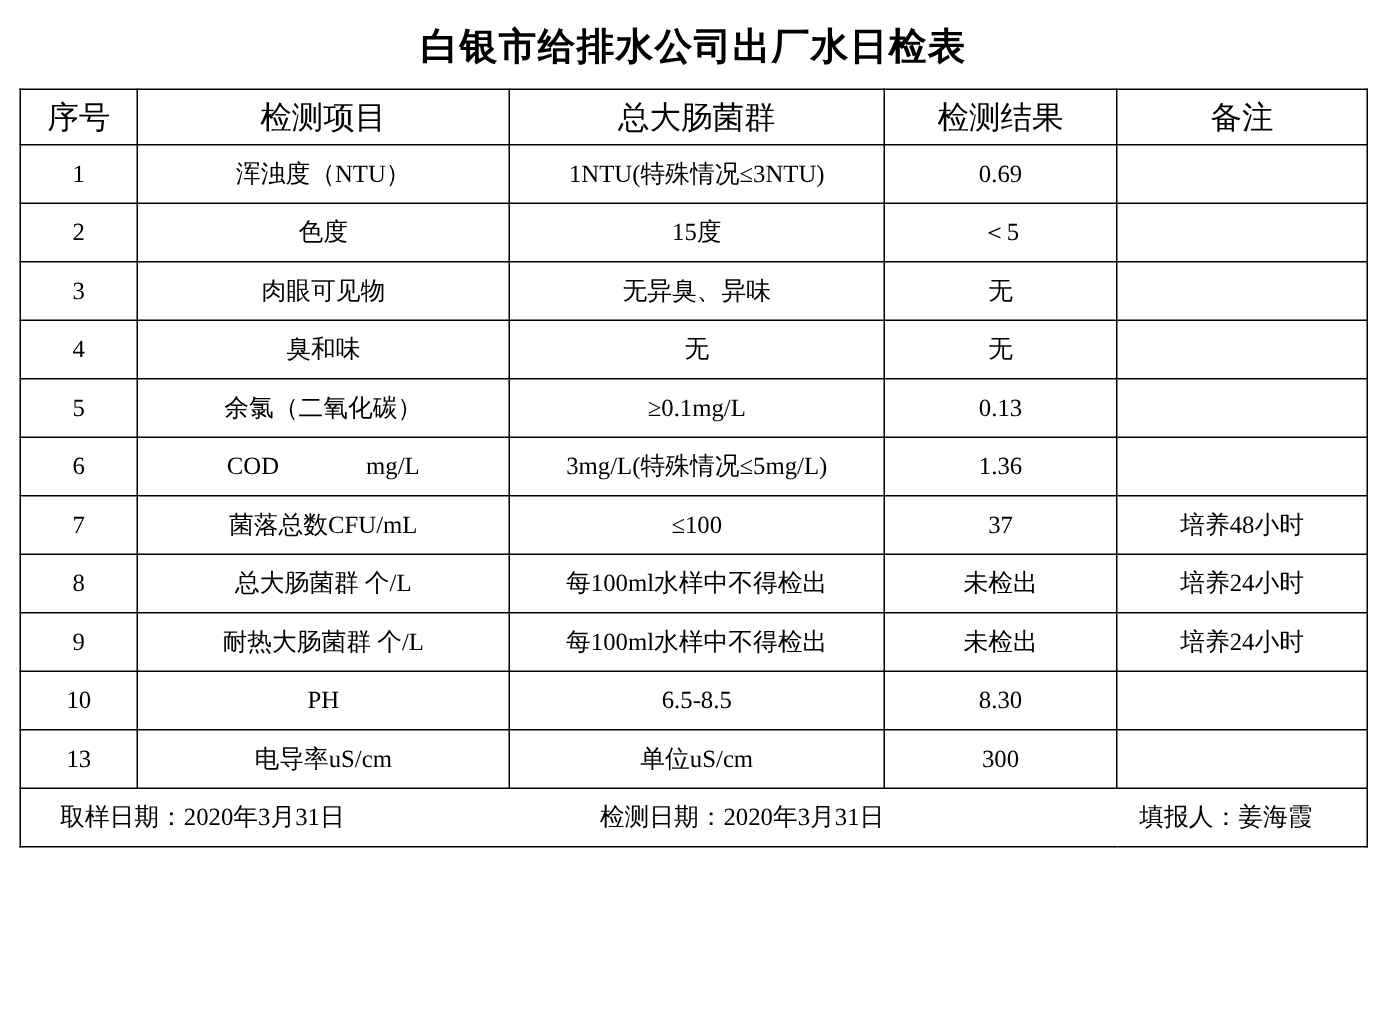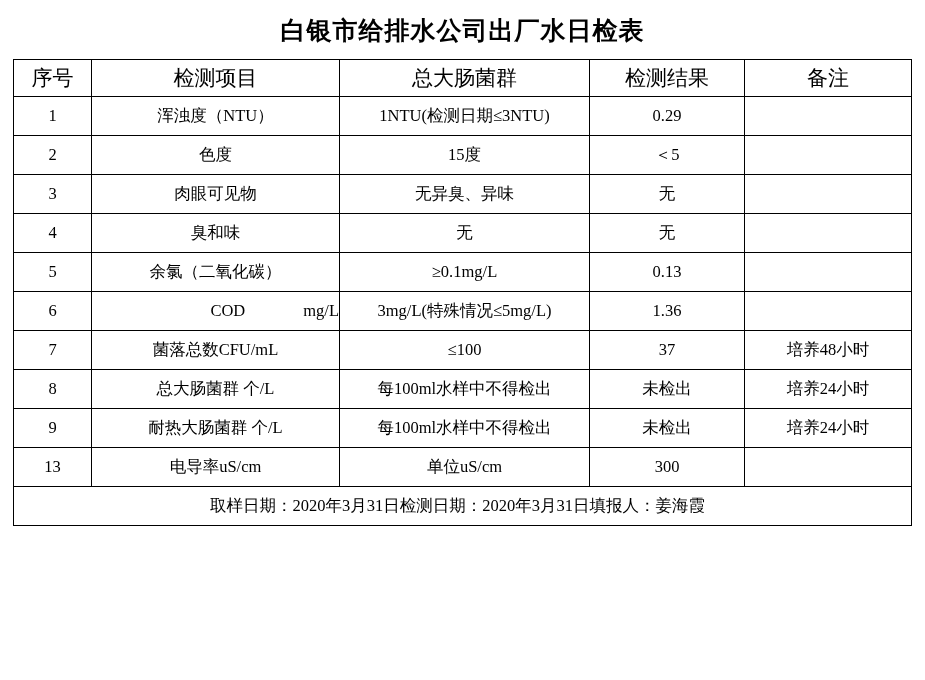--- a/index.html
+++ b/index.html
@@ -50,33 +50,33 @@
     font-size: 21px;
   }
   col.c-no    { width: 78px; }
   col.c-item  { width: 248px; }
   col.c-std   { width: 250px; }
   col.c-res   { width: 155px; }
   col.c-note  { width: 167px; }
 
   .cell-item-cod {
     display: flex;
-    justify-content: flex-end;
+    justify-content: center;
     align-items: center;
     gap: 58px;
   }
   .footer-row td {
     height: 40px;
     font-size: 16.5px;
     border: 1px solid #000000;
   }
   .footer-inner {
     display: flex;
     align-items: center;
-    justify-content: center;
+    justify-content: space-between;
     padding: 0 26px;
     box-sizing: border-box;
     width: 100%;
     font-family: Liberation Serif, serif;
   }
   .footer-seg {
     white-space: nowrap;
   }
   .footer-seg.mid { }
   .footer-seg.right { margin-right: 10px; }
@@ -102,22 +102,22 @@
         <td>检测项目</td>
         <td>总大肠菌群</td>
         <td>检测结果</td>
         <td>备注</td>
       </tr>
     </thead>
     <tbody>
       <tr>
         <td>1</td>
         <td>浑浊度（NTU）</td>
-        <td>1NTU(检测日期≤3NTU)</td>
-        <td>0.29</td>
+        <td>1NTU(特殊情况≤3NTU)</td>
+        <td>0.69</td>
         <td></td>
       </tr>
       <tr>
         <td>2</td>
         <td>色度</td>
         <td>15度</td>
         <td>＜5</td>
         <td></td>
       </tr>
       <tr>
@@ -168,20 +168,27 @@
         <td>培养24小时</td>
       </tr>
       <tr>
         <td>9</td>
         <td>耐热大肠菌群 个/L</td>
         <td>每100ml水样中不得检出</td>
         <td>未检出</td>
         <td>培养24小时</td>
       </tr>
       <tr>
+        <td>10</td>
+        <td>PH</td>
+        <td>6.5-8.5</td>
+        <td>8.30</td>
+        <td></td>
+      </tr>
+      <tr>
         <td>13</td>
         <td>电导率uS/cm</td>
         <td>单位uS/cm</td>
         <td>300</td>
         <td></td>
       </tr>
       <tr class="footer-row">
         <td colspan="5">
           <div class="footer-inner">
             <span class="footer-seg">取样日期：2020年3月31日</span>

